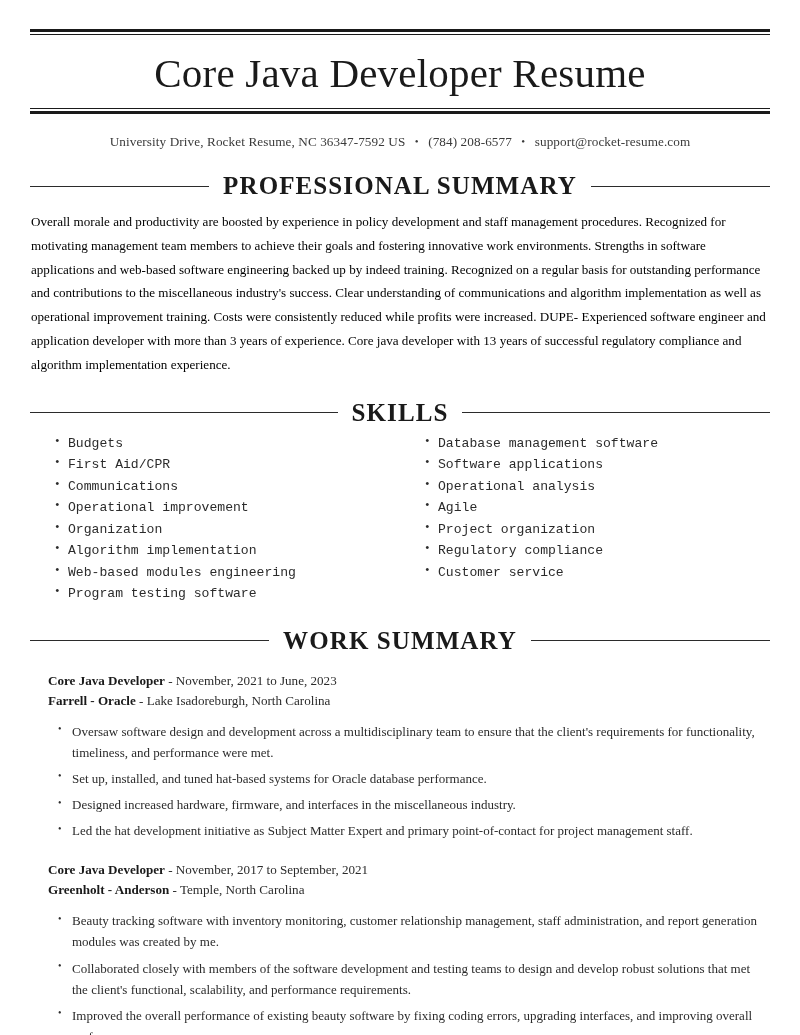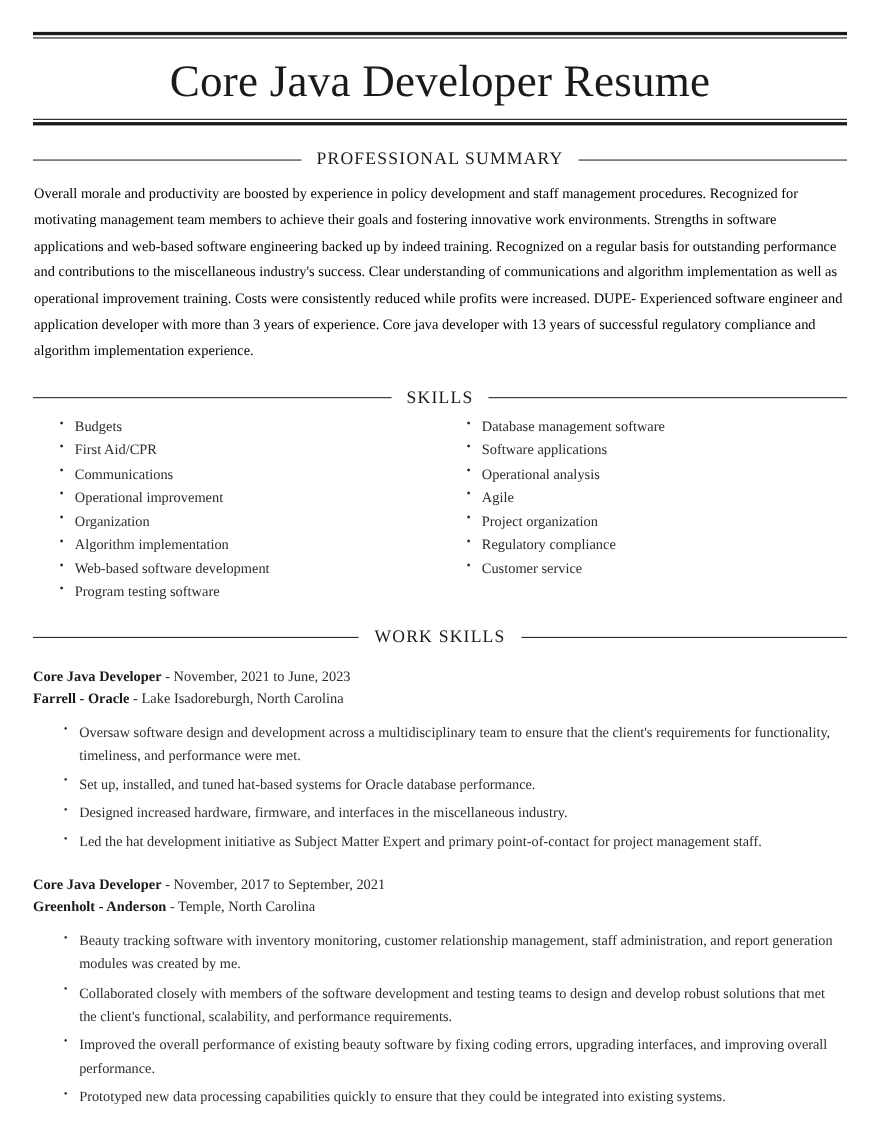--- a/index.html
+++ b/index.html
@@ -68,24 +68,24 @@
     margin-top: 22px;
     margin-bottom: 4px;
   }
   .section-head .line {
     flex: 1 1 auto;
     height: 0;
     border-top: 1px solid #2b2b2b;
   }
   .section-head .label {
     flex: 0 0 auto;
-    font-size: 16px;
+    font-size: 25px;
     letter-spacing: 1.1px;
     color: #1a1a1a;
-    font-weight: 400;
+    font-weight: 700;
     white-space: nowrap;
   }
 
   
   .summary {
     font-size: 13.1px;
     line-height: 1.82;
     color: #000000;
     text-align: left;
     margin-top: 10px;
@@ -98,20 +98,21 @@
     margin-top: 6px;
   }
   .skills-col {
     width: 50%;
     box-sizing: border-box;
   }
   .skills-col ul {
     margin: 0;
     padding-left: 38px;
     list-style: none;
+    font-family: Liberation Mono, monospace;
   }
   .skills-col li {
     font-size: 13.1px;
     line-height: 1.0;
     padding: 4.2px 0;
     color: #2b2b2b;
     position: relative;
   }
   .skills-col li::before {
     content: "\2022";
@@ -127,20 +128,21 @@
   .job {
     margin-top: 16px;
   }
   .job:first-of-type {
     margin-top: 13px;
   }
   .job-line {
     font-size: 13.1px;
     line-height: 1.55;
     color: #2b2b2b;
+    margin-left: 18px;
   }
   .job-line .bold {
     font-weight: 700;
     color: #1a1a1a;
   }
   .job ul {
     margin: 7px 0 0 0;
     padding-left: 42px;
     list-style: none;
   }
@@ -166,20 +168,27 @@
 <body>
 
 <div class="page">
 
   <div class="rule-top"></div>
 
   <h1 class="resume-title">Core Java Developer Resume</h1>
 
   <div class="rule-bottom"></div>
 
+  <div class="contact-line">
+    <span>University Drive, Rocket Resume, NC 36347-7592 US</span>
+    <span class="contact-sep">•</span>
+    <span>(784) 208-6577</span>
+    <span class="contact-sep">•</span>
+    <span>support@rocket-resume.com</span>
+  </div>
 
   <div class="section-head">
     <span class="line"></span>
     <span class="label">PROFESSIONAL SUMMARY</span>
     <span class="line"></span>
   </div>
 
   <p class="summary">Overall morale and productivity are boosted by experience in policy development and staff management procedures. Recognized for motivating management team members to achieve their goals and fostering innovative work environments. Strengths in software applications and web-based software engineering backed up by indeed training. Recognized on a regular basis for outstanding performance and contributions to the miscellaneous industry's success. Clear understanding of communications and algorithm implementation as well as operational improvement training. Costs were consistently reduced while profits were increased. DUPE- Experienced software engineer and application developer with more than 3 years of experience. Core java developer with 13 years of successful regulatory compliance and algorithm implementation experience.</p>
 
   <div class="section-head">
@@ -190,40 +199,40 @@
 
   <div class="skills-wrap">
     <div class="skills-col">
       <ul>
         <li>Budgets</li>
         <li>First Aid/CPR</li>
         <li>Communications</li>
         <li>Operational improvement</li>
         <li>Organization</li>
         <li>Algorithm implementation</li>
-        <li>Web-based software development</li>
+        <li>Web-based modules engineering</li>
         <li>Program testing software</li>
       </ul>
     </div>
     <div class="skills-col">
       <ul>
         <li>Database management software</li>
         <li>Software applications</li>
         <li>Operational analysis</li>
         <li>Agile</li>
         <li>Project organization</li>
         <li>Regulatory compliance</li>
         <li>Customer service</li>
       </ul>
     </div>
   </div>
 
   <div class="section-head">
     <span class="line"></span>
-    <span class="label">WORK SKILLS</span>
+    <span class="label">WORK SUMMARY</span>
     <span class="line"></span>
   </div>
 
   <div class="job">
     <div class="job-line">
       <span class="bold">Core Java Developer</span>
       <span>- November, 2021 to June, 2023</span>
     </div>
     <div class="job-line">
       <span class="bold">Farrell - Oracle</span>

